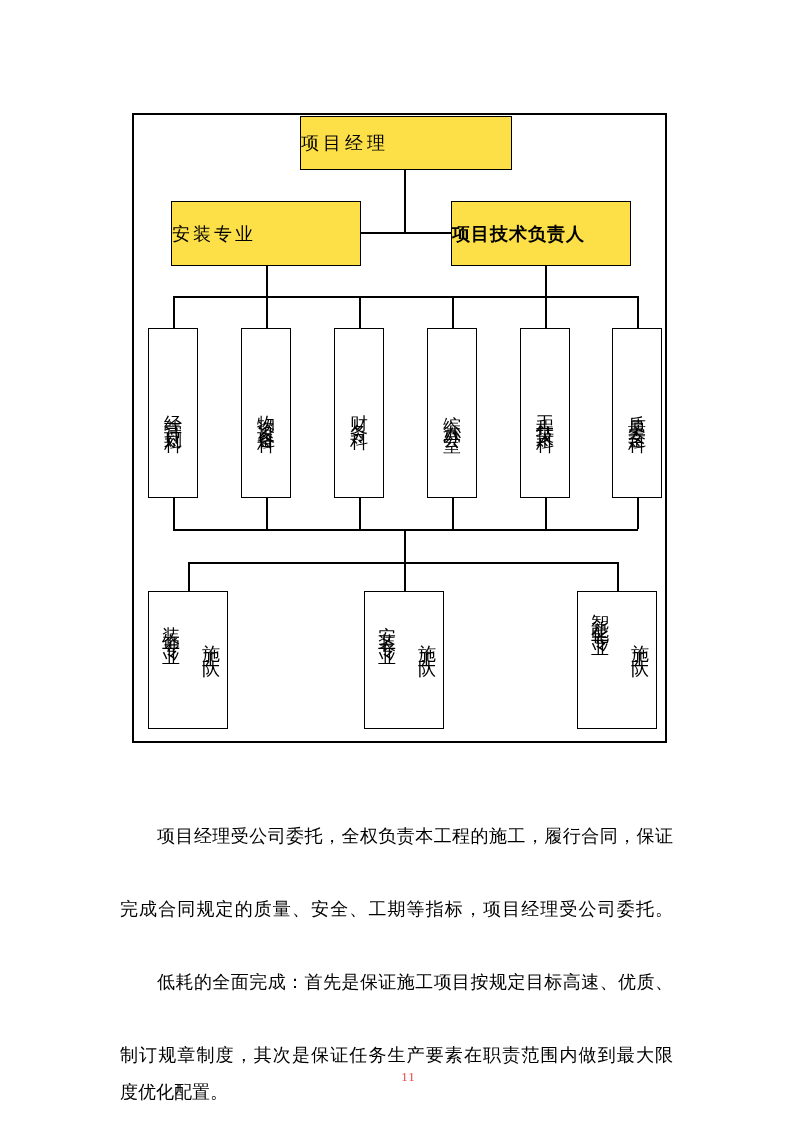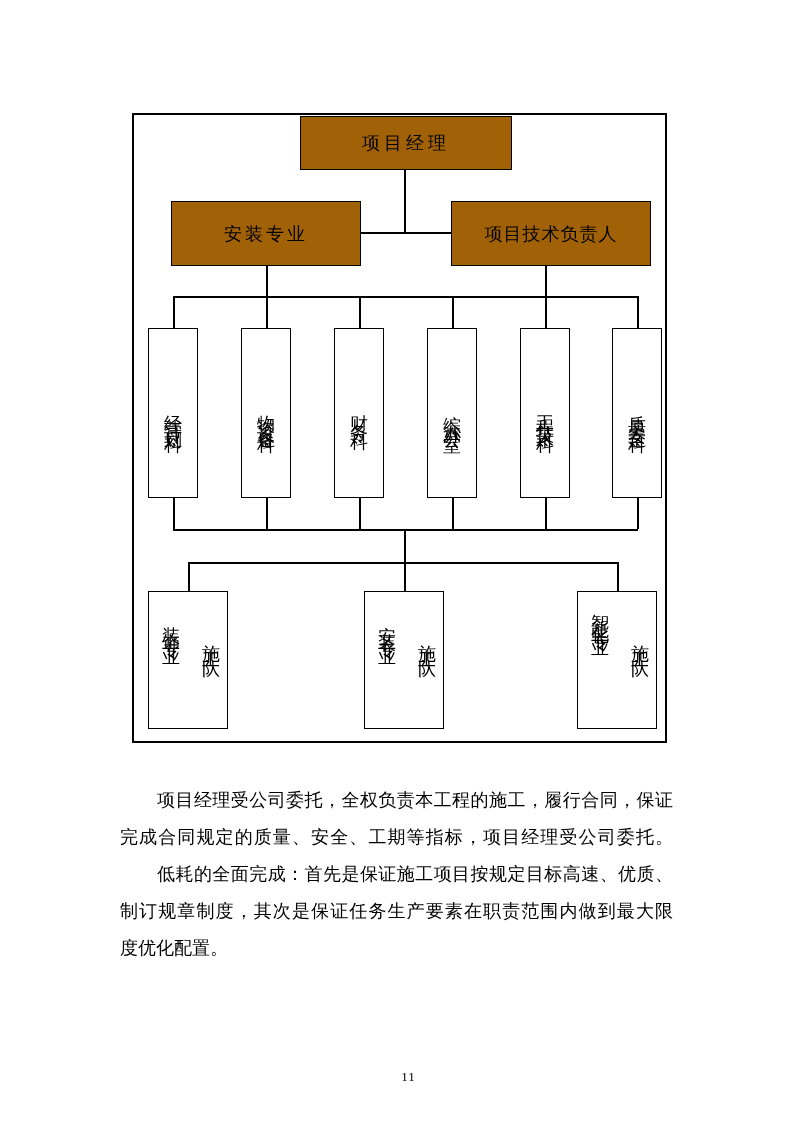--- a/index.html
+++ b/index.html
@@ -11,27 +11,27 @@
     color:#000;
     overflow:hidden;
   }
   
   .chart-frame{
     position:absolute;left:132px;top:113px;width:535px;height:630px;
     border:2.5px solid #000;box-sizing:border-box;background:#fff;
   }
   .obox{
     position:absolute;box-sizing:border-box;
-    border:1.5px solid #000;background:#a16207;
-    display:flex;align-items:center;justify-content:center;
+    border:1.5px solid #000;background:#fde047;
+    display:flex;align-items:center;
     font-size:18px;letter-spacing:2px;white-space:nowrap;
   }
   .obox.root{left:300px;top:116px;width:212px;height:54px;letter-spacing:4px;}
   .obox.deputy{left:171px;top:201px;width:190px;height:65px;letter-spacing:3px;}
-  .obox.techlead{left:451px;top:201px;width:200px;height:65px;letter-spacing:1px;}
+  .obox.techlead{left:451px;top:201px;width:180px;height:65px;letter-spacing:1px;font-weight:bold;}
   .dept{
     position:absolute;top:328px;width:50px;height:170px;
     box-sizing:border-box;border:1.5px solid #000;background:#fff;
     display:flex;align-items:center;justify-content:center;
   }
   .vtext{
     writing-mode:vertical-rl;text-orientation:upright;
     font-size:18px;letter-spacing:6px;line-height:1;white-space:nowrap;
   }
   .dept .vtext{letter-spacing:5px;}
@@ -46,26 +46,26 @@
   .team.tall .spec{margin-top:8px;letter-spacing:6px;}
   .team .unit{margin-top:38px;letter-spacing:8px;}
   .vl{position:absolute;width:1.5px;background:#000;}
   .hl{position:absolute;height:1.5px;background:#000;}
   
   .body-text{
     position:absolute;left:120px;top:782px;width:553px;
     font-size:18px;line-height:37px;
   }
   .tline{text-align:justify;}
-  .tline.jl{text-align-last:justify;}
+  .tline.jl{text-align-last:justify;margin-top:36px;}
   .tline.ind{text-indent:37px;}
   .page-num{
     position:absolute;left:0;top:1069px;width:100%;
     box-sizing:border-box;padding-left:24px;
-    text-align:center;font-size:13px;color:#000000;letter-spacing:1px;
+    text-align:center;font-size:13px;color:#ef4444;letter-spacing:1px;
   }
 </style>
 </head>
 <body>
 
 <div class="page">
 
   <div>
     <div class="chart-frame"></div>
 

